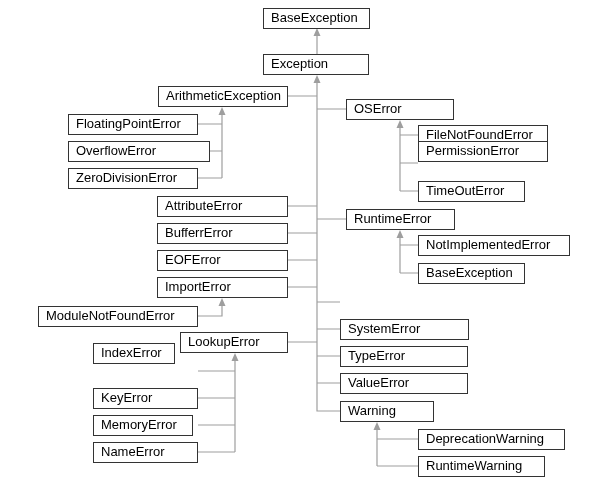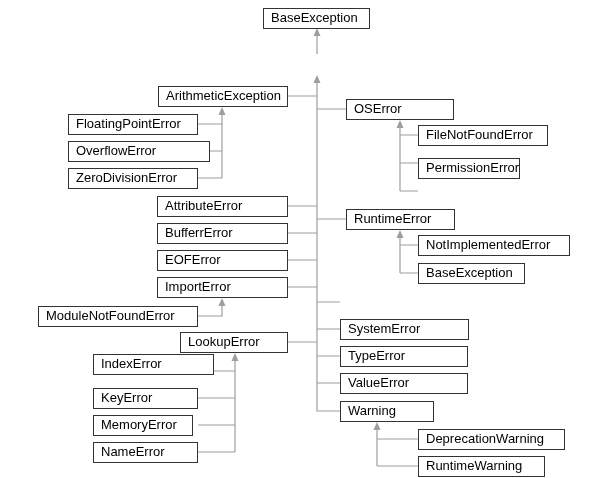--- a/index.html
+++ b/index.html
@@ -67,34 +67,36 @@
     <polygon class="arrow" points="222,298 218.5,306 225.5,306"></polygon>
 
     <path class="edge" d="M198,371 H235 M198,398 H235 M198,425 H235 M198,452 H235 M235,452 V361"></path>
     <polygon class="arrow" points="235,353 231.5,361 238.5,361"></polygon>
 
     <path class="edge" d="M418,439 H377 M418,466 H377 M377,466 V430"></path>
     <polygon class="arrow" points="377,422 373.5,430 380.5,430"></polygon>
   </svg>
 
   <div class="node" style="left:263px; top:8px;   width:107px">BaseException</div>
+  <div class="node" style="left:263px; top:54px;  width:106px">Exception</div>
   <div class="node" style="left:158px; top:86px;  width:130px">ArithmeticException</div>
   <div class="node" style="left:68px;  top:114px; width:130px">FloatingPointError</div>
   <div class="node" style="left:68px;  top:141px; width:142px">OverflowError</div>
   <div class="node" style="left:68px;  top:168px; width:130px">ZeroDivisionError</div>
   <div class="node" style="left:346px; top:99px;  width:108px">OSError</div>
   <div class="node" style="left:418px; top:125px; width:130px">FileNotFoundError</div>
-  <div class="node" style="left:418px; top:158px; width:102px">PermissionError</div>
+  <div class="node" style="left:418px; top:141px; width:130px">PermissionError</div>
+  <div class="node" style="left:418px; top:181px; width:107px">TimeOutError</div>
   <div class="node" style="left:157px; top:196px; width:131px">AttributeError</div>
   <div class="node" style="left:157px; top:223px; width:131px">BufferrError</div>
   <div class="node" style="left:157px; top:250px; width:131px">EOFError</div>
   <div class="node" style="left:157px; top:277px; width:131px">ImportError</div>
   <div class="node" style="left:38px;  top:306px; width:160px">ModuleNotFoundError</div>
   <div class="node" style="left:180px; top:332px; width:108px">LookupError</div>
-  <div class="node" style="left:93px;  top:354px; width:121px">IndexError</div>
+  <div class="node" style="left:93px;  top:343px; width:82px">IndexError</div>
   <div class="node" style="left:93px;  top:388px; width:105px">KeyError</div>
   <div class="node" style="left:93px;  top:415px; width:100px">MemoryError</div>
   <div class="node" style="left:93px;  top:442px; width:105px">NameError</div>
   <div class="node" style="left:346px; top:209px; width:109px">RuntimeError</div>
   <div class="node" style="left:418px; top:235px; width:152px">NotImplementedError</div>
   <div class="node" style="left:418px; top:263px; width:107px">BaseException</div>
   <div class="node" style="left:340px; top:319px; width:129px">SystemError</div>
   <div class="node" style="left:340px; top:346px; width:128px">TypeError</div>
   <div class="node" style="left:340px; top:373px; width:128px">ValueError</div>
   <div class="node" style="left:340px; top:401px; width:94px">Warning</div>

